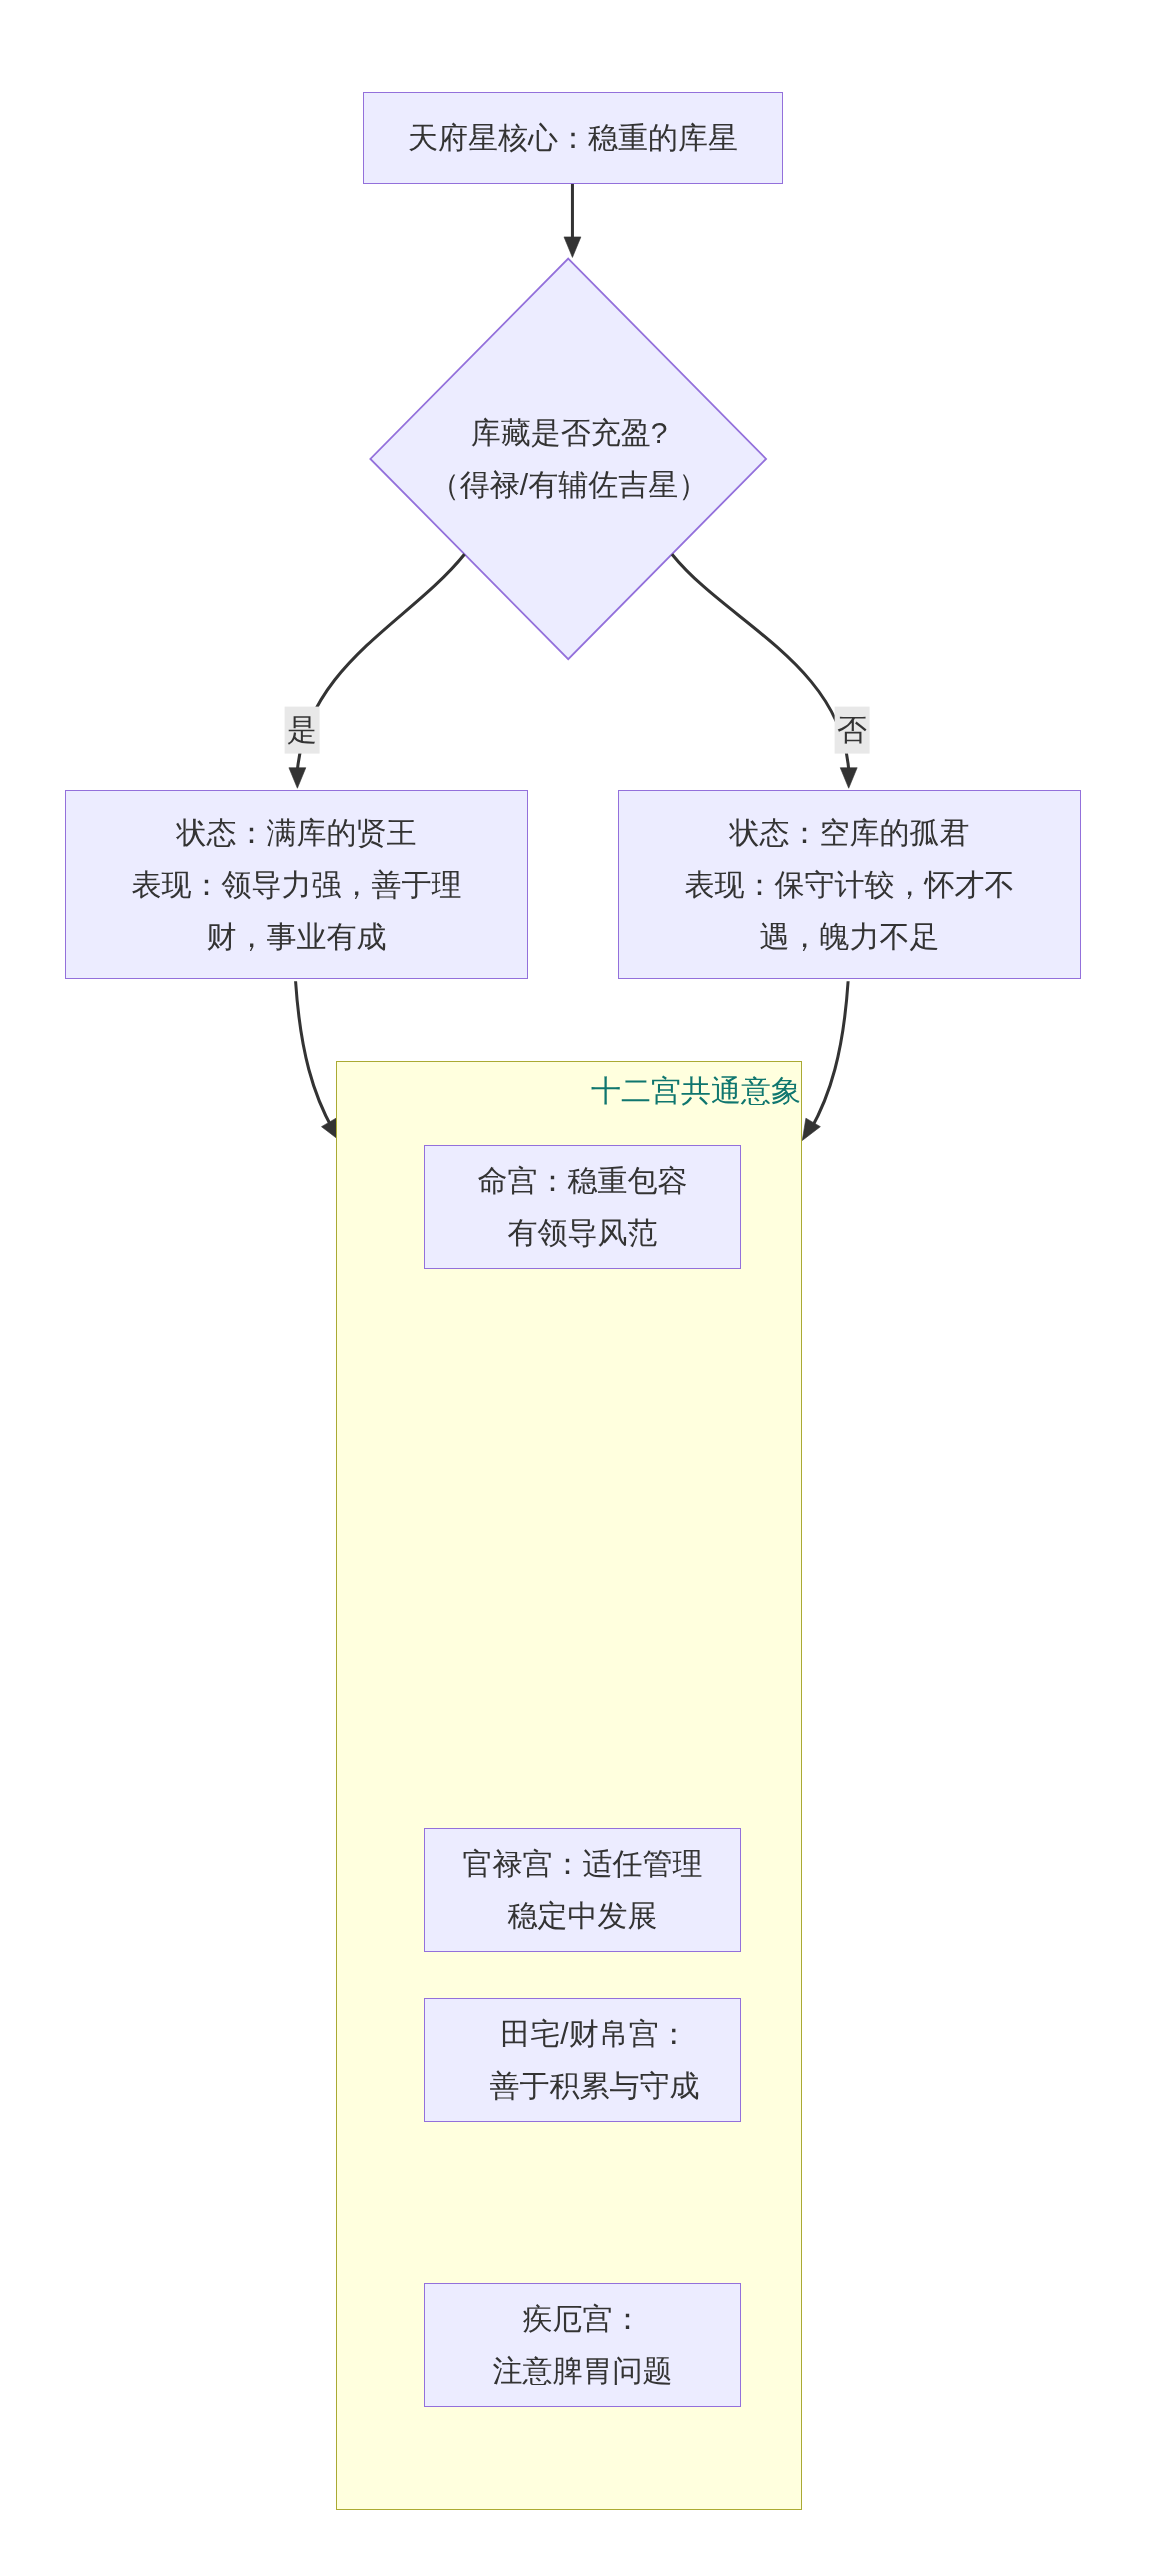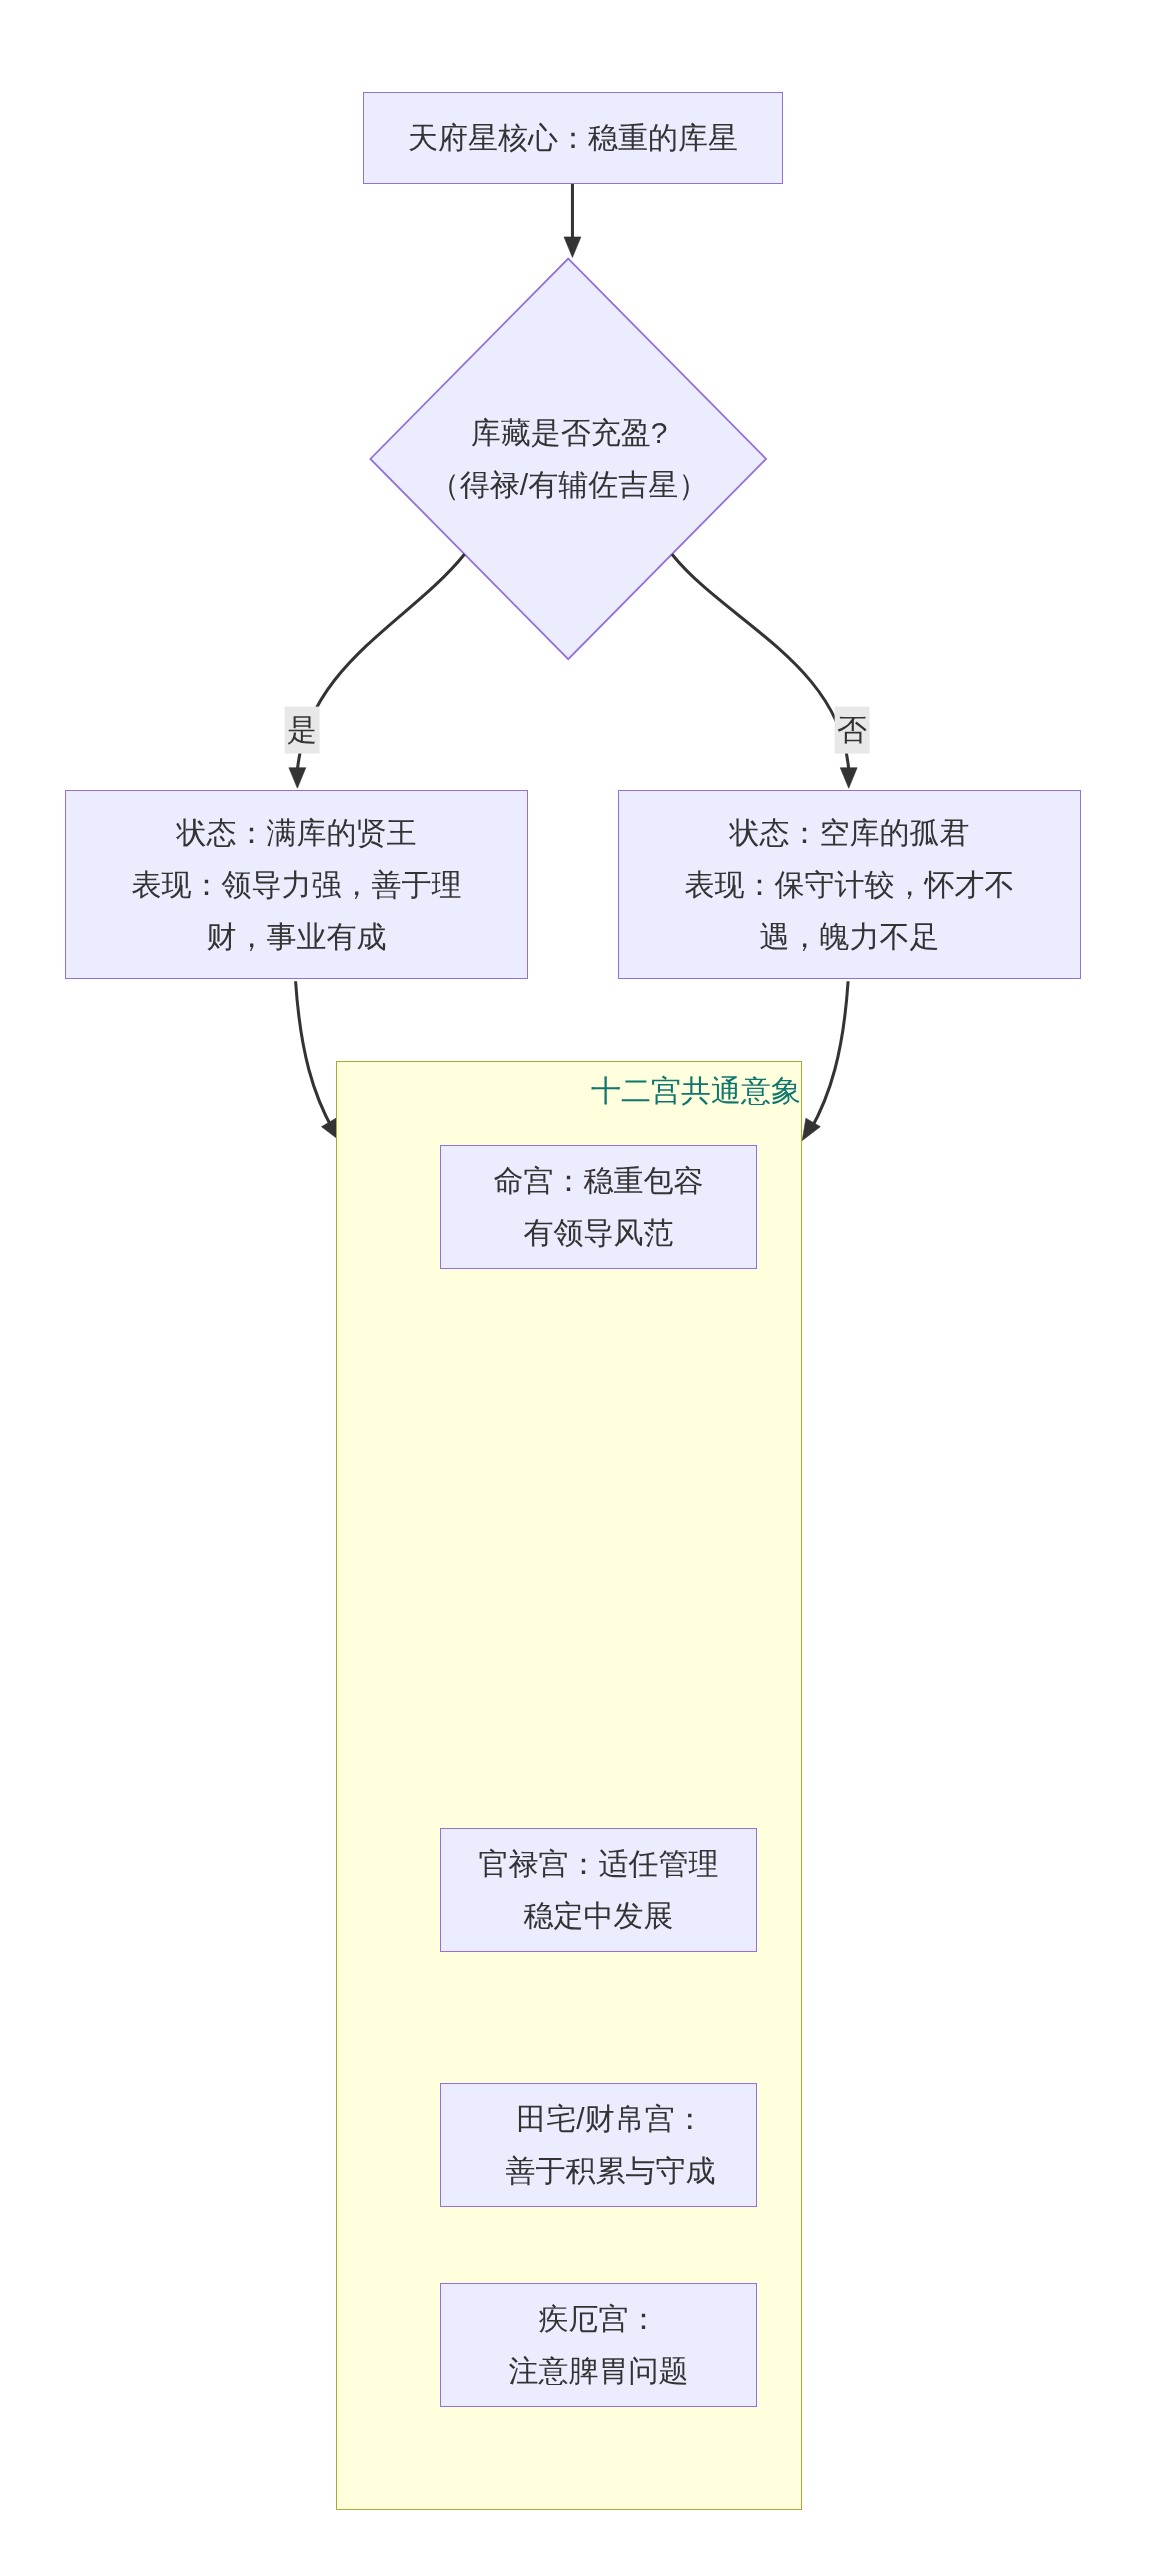--- a/index.html
+++ b/index.html
@@ -55,27 +55,26 @@
   .cluster-title{
     position:absolute;left:0;right:0;top:13.3px;
     text-align:right;font-size:30px;line-height:36px;color:#0f766e;font-family:Liberation Mono, monospace;
   }
   .pocket{
     position:absolute;left:87px;width:317px;height:124px;
     background:#ECECFF;border:1.8px solid #9370DB;
     box-sizing:border-box;
     display:flex;flex-direction:column;align-items:center;justify-content:center;
     text-align:center;
-    margin-left:16px;
   }
   .pocket-1{top:83px;}
   .pocket-2{top:311px;}
   .pocket-3{top:538px;}
   .pocket-4{top:766px;}
-  .pocket-5{top:1021px;padding-left:24px;}
+  .pocket-5{top:936px;padding-left:24px;}
   .pocket-6{top:1221px;}
 </style>
 </head>
 <body>
 
 <div class="canvas">
 
   <svg class="edge-layer" width="1166" height="2576" viewBox="0 0 1933 4269">
 
     <polygon class="diamond-shape" points="942,428 1270,760 942,1092 614,760"></polygon>

